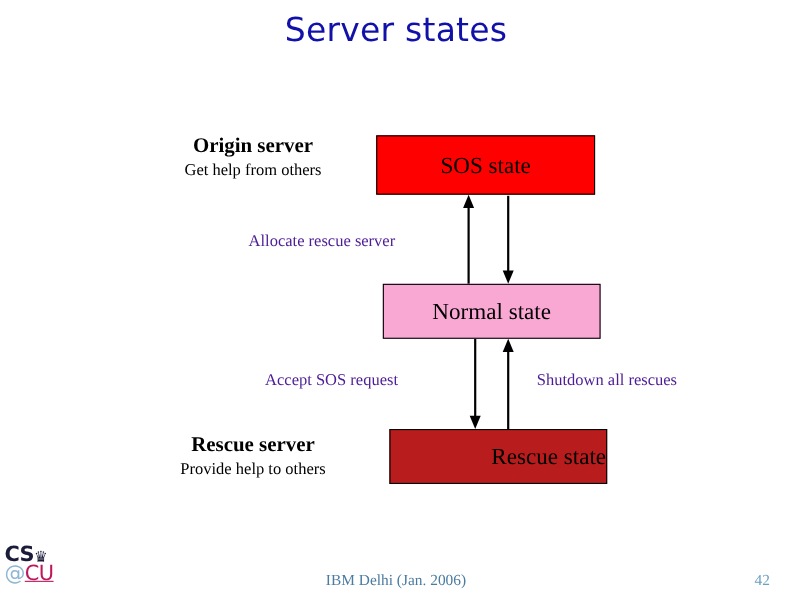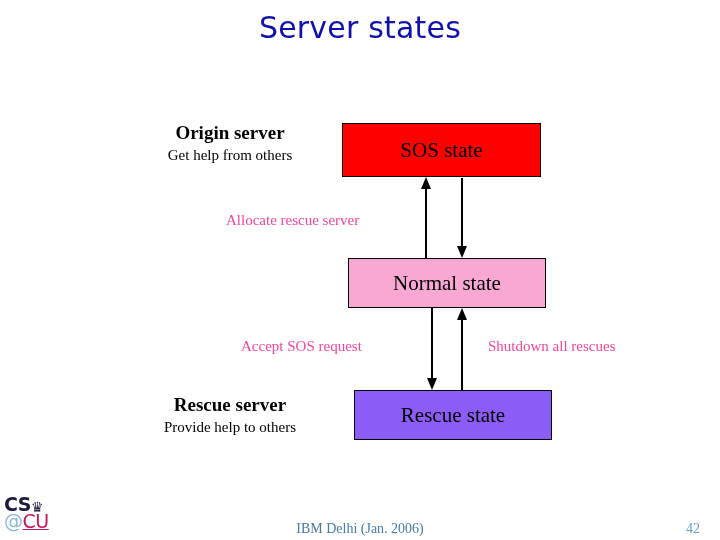--- a/index.html
+++ b/index.html
@@ -60,21 +60,22 @@
     top: 258px;
     width: 198px;
     height: 50px;
     background: #f9a8d4;
   }
   #box-rescue {
     left: 354px;
     top: 390px;
     width: 198px;
     height: 50px;
-    background: #8b5cf6;
+    background: #b91c1c;
+    justify-content: flex-end;
   }
 
   
   .role {
     position: absolute;
     text-align: center;
     color: #000000;
   }
   .role-title {
     font-size: 19px;
@@ -100,21 +101,21 @@
     left: 134px;
     top: 394px;
     width: 192px;
   }
 
   
   .edge-label {
     position: absolute;
     font-family: "Liberation Serif", serif;
     font-size: 15px;
-    color: #ec4899;
+    color: #4c1d95;
     white-space: nowrap;
   }
   #lbl-allocate { left: 226px; top: 212px; }
   #lbl-release  { left: 484px; top: 212px; }
   #lbl-accept   { left: 241px; top: 338px; }
   #lbl-shutdown { left: 488px; top: 338px; }
 
   
   #arrows {
     position: absolute;

